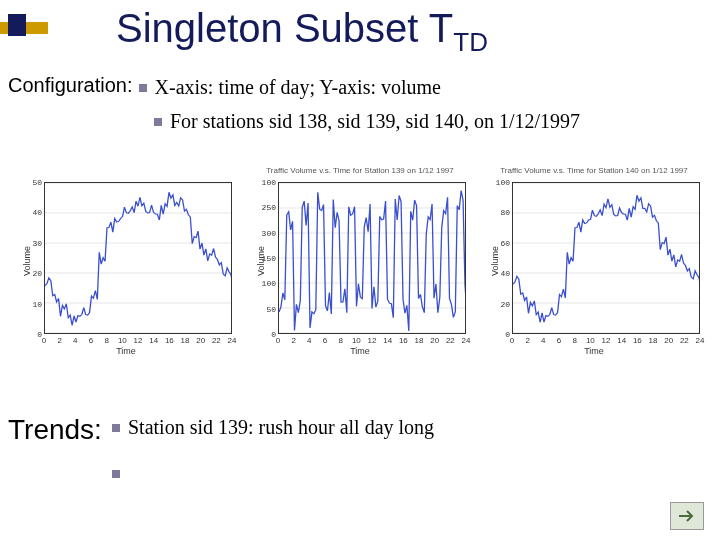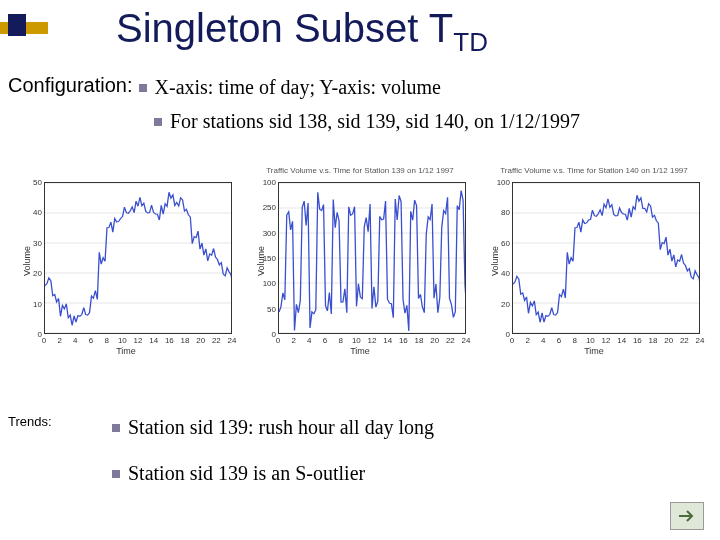--- a/index.html
+++ b/index.html
@@ -103,33 +103,33 @@
     transform: translateX(-50%);
     font-size: 9px;
     color: #333;
   }
   .y-ticks {
     position: absolute;
     left: 14px; top: 16px; bottom: 22px;
     width: 14px;
     font-size: 8px; color: #333;
   }
-  .y-ticks span { position: absolute; right: 0; transform: translateY(-50%); }
+  .y-ticks span { position: absolute; right: 0; transform: translateY(-50%); font-family: Liberation Mono, monospace; }
   .x-ticks {
     position: absolute;
     left: 30px; right: 6px; bottom: 10px;
     height: 10px;
     font-size: 8px; color: #333;
   }
   .x-ticks span { position: absolute; transform: translateX(-50%); }
   .trends-label {
     position: absolute;
     left: 8px; top: 414px;
     font-family: Arial, Helvetica, sans-serif;
-    font-size: 13px;
+    font-size: 28px;
   }
   .trend-b1 {
     position: absolute;
     left: 112px; top: 414px;
   }
   .trend-b2 {
     position: absolute;
     left: 112px; top: 460px;
   }
   .footer-icon {
@@ -288,20 +288,20 @@
       </div>
     <div class="x-label">Time</div>
   </div>
 </div>
 
 <div class="trends-label">Trends:</div>
 <div class="trend-b1 bullet-line">
   <span class="sq"></span><span>Station sid 139: rush hour all day long</span>
 </div>
 <div class="trend-b2 bullet-line">
-  <span class="sq"></span><span>Station sid 139 is an S-outlier</span>
+  <span class="sq"></span>
 </div>
 
 <div class="footer-icon">
   <svg width="20" height="16" viewBox="0 0 20 16">
     <path d="M2 8 L14 8 M10 3 L15 8 L10 13" stroke="#4a6a3a" stroke-width="2" fill="none"></path>
   </svg>
 </div>
 
 </body></html>

